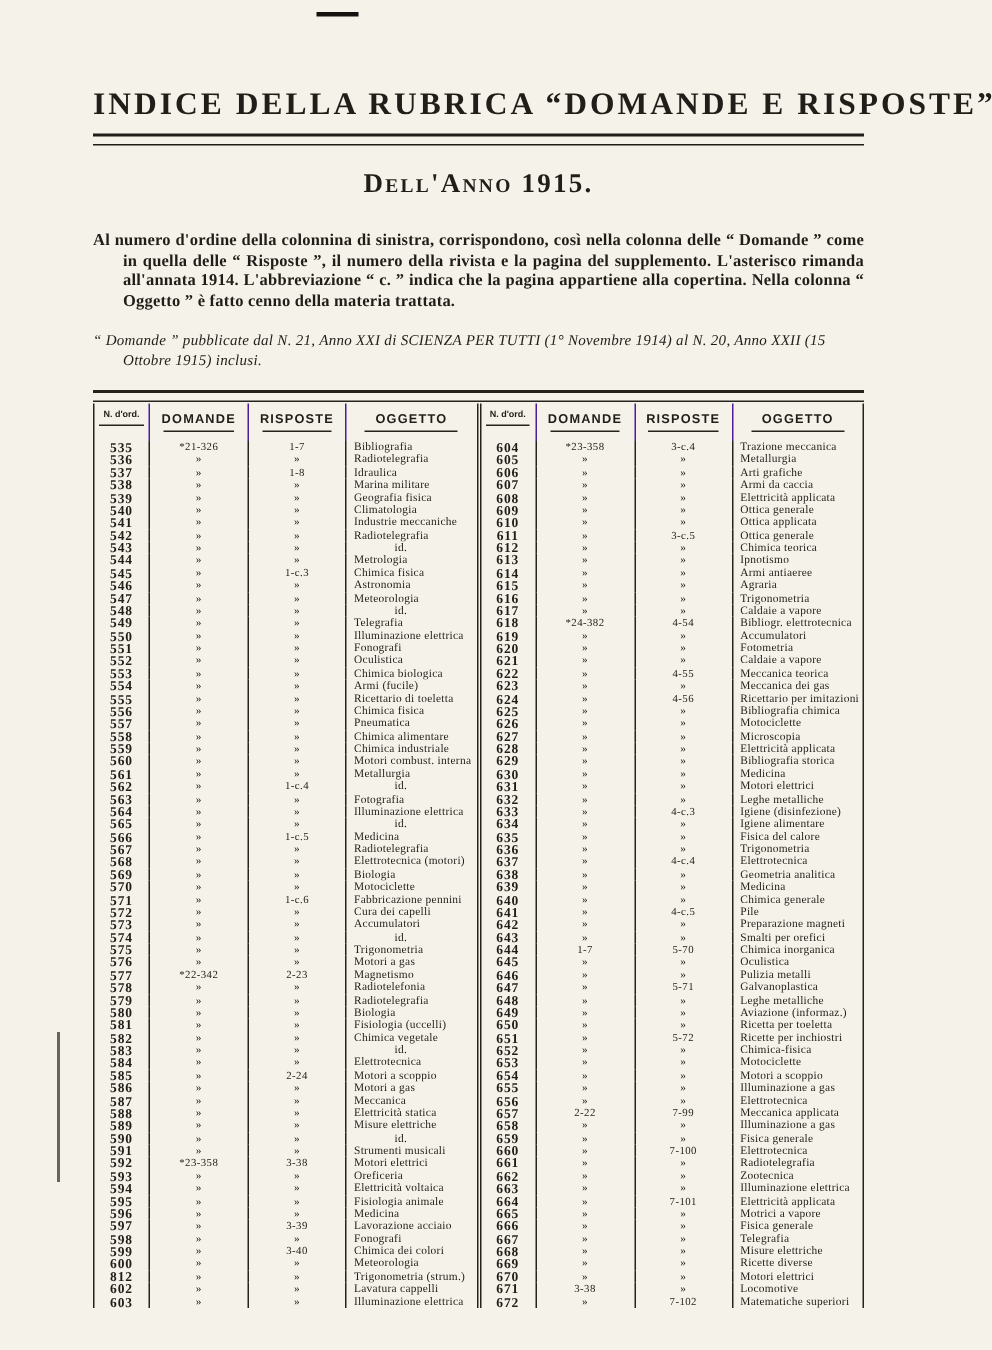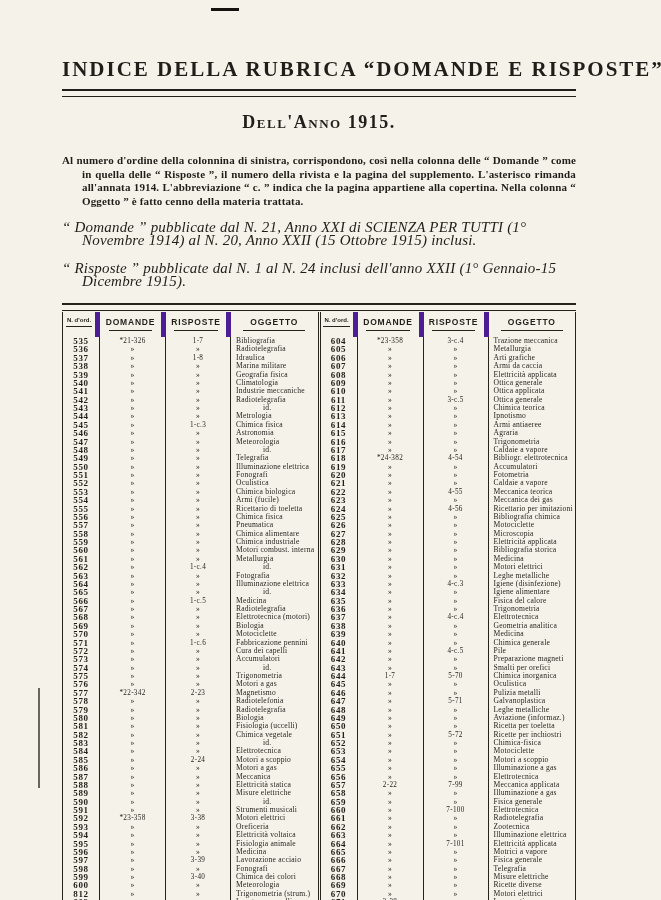--- a/index.html
+++ b/index.html
@@ -40,41 +40,41 @@
   .intro{
     margin-top:21px;
     font-size:11px;
     font-weight:700;
     line-height:13.5px;
     text-align:justify;
     padding-left:20px;text-indent:-20px;
     letter-spacing:.15px;
   }
   .note{
-    font-size:15px;
+    font-size:10px;
     font-style:italic;
     line-height:13px;
     padding-left:20px;text-indent:-20px;
     letter-spacing:.2px;
   }
   .note-1{margin-top:13px;}
   .note-2{margin-top:3px;}
   .table-top-rule{
     margin-top:13px;
     height:5px;
     border-top:2.5px solid #26221c;
     border-bottom:1.2px solid #26221c;
   }
   .tables{display:flex;margin-top:1px;}
   .tbl{width:268px;}
   .tbl-left{border-left:1.2px solid #26221c;border-right:3px double #26221c;}
   .tbl-right{border-right:1.2px solid #26221c;}
   .thead,.trow{display:grid;grid-template-columns:37px 66px 65px 1fr;}
   .thead{height:25px;}
-  .hc{border-right:5px solid #4c1d95;text-align:center;padding-top:5px;}
+  .hc{border-right:1px solid #4c1d95;text-align:center;padding-top:5px;}
   .hc:last-child{border-right:none;}
   .hlabel{
     font-size:8.5px;font-weight:700;letter-spacing:.8px;
     font-family:"Liberation Sans", sans-serif;
     display:block;
   }
   .hlabel-n{font-size:6px;letter-spacing:0;}
   .hline{height:1px;background:#26221c;width:72%;margin:3px auto 0;}
   .hline-n{width:82%;}
   .trow{height:8.38px;line-height:8.4px;}
@@ -94,21 +94,20 @@
   <div class="artifact-top"></div>
   <div class="artifact-left"></div>
 
   <div class="content">
     <div class="title">INDICE DELLA RUBRICA “DOMANDE E RISPOSTE”</div>
     <div class="title-rule"></div>
     <div class="subtitle">Dell'Anno 1915.</div>
 
     <p class="intro">Al numero d'ordine della colonnina di sinistra, corrispondono, così nella colonna delle “ Domande ” come in quella delle “ Risposte ”, il numero della rivista e la pagina del supplemento. L'asterisco rimanda all'annata 1914. L'abbreviazione “ c. ” indica che la pagina appartiene alla copertina. Nella colonna “ Oggetto ” è fatto cenno della materia trattata.</p>
     <p class="note note-1">“ Domande ” pubblicate dal N. 21, Anno XXI di SCIENZA PER TUTTI (1° Novembre 1914) al N. 20, Anno XXII (15 Ottobre 1915) inclusi.</p>
-    <p class="note note-2">“ Risposte ” pubblicate dal N. 1 al N. 24 inclusi dell'anno XXII (1° Gennaio-15 Dicembre 1915).</p>
 
     <div class="table-top-rule"></div>
 
     <div class="tables">
       <div class="tbl tbl-left">
         <div class="thead">
           <div class="hc">
             <span class="hlabel hlabel-n">N. d'ord.</span>
             <div class="hline hline-n"></div>
           </div>

